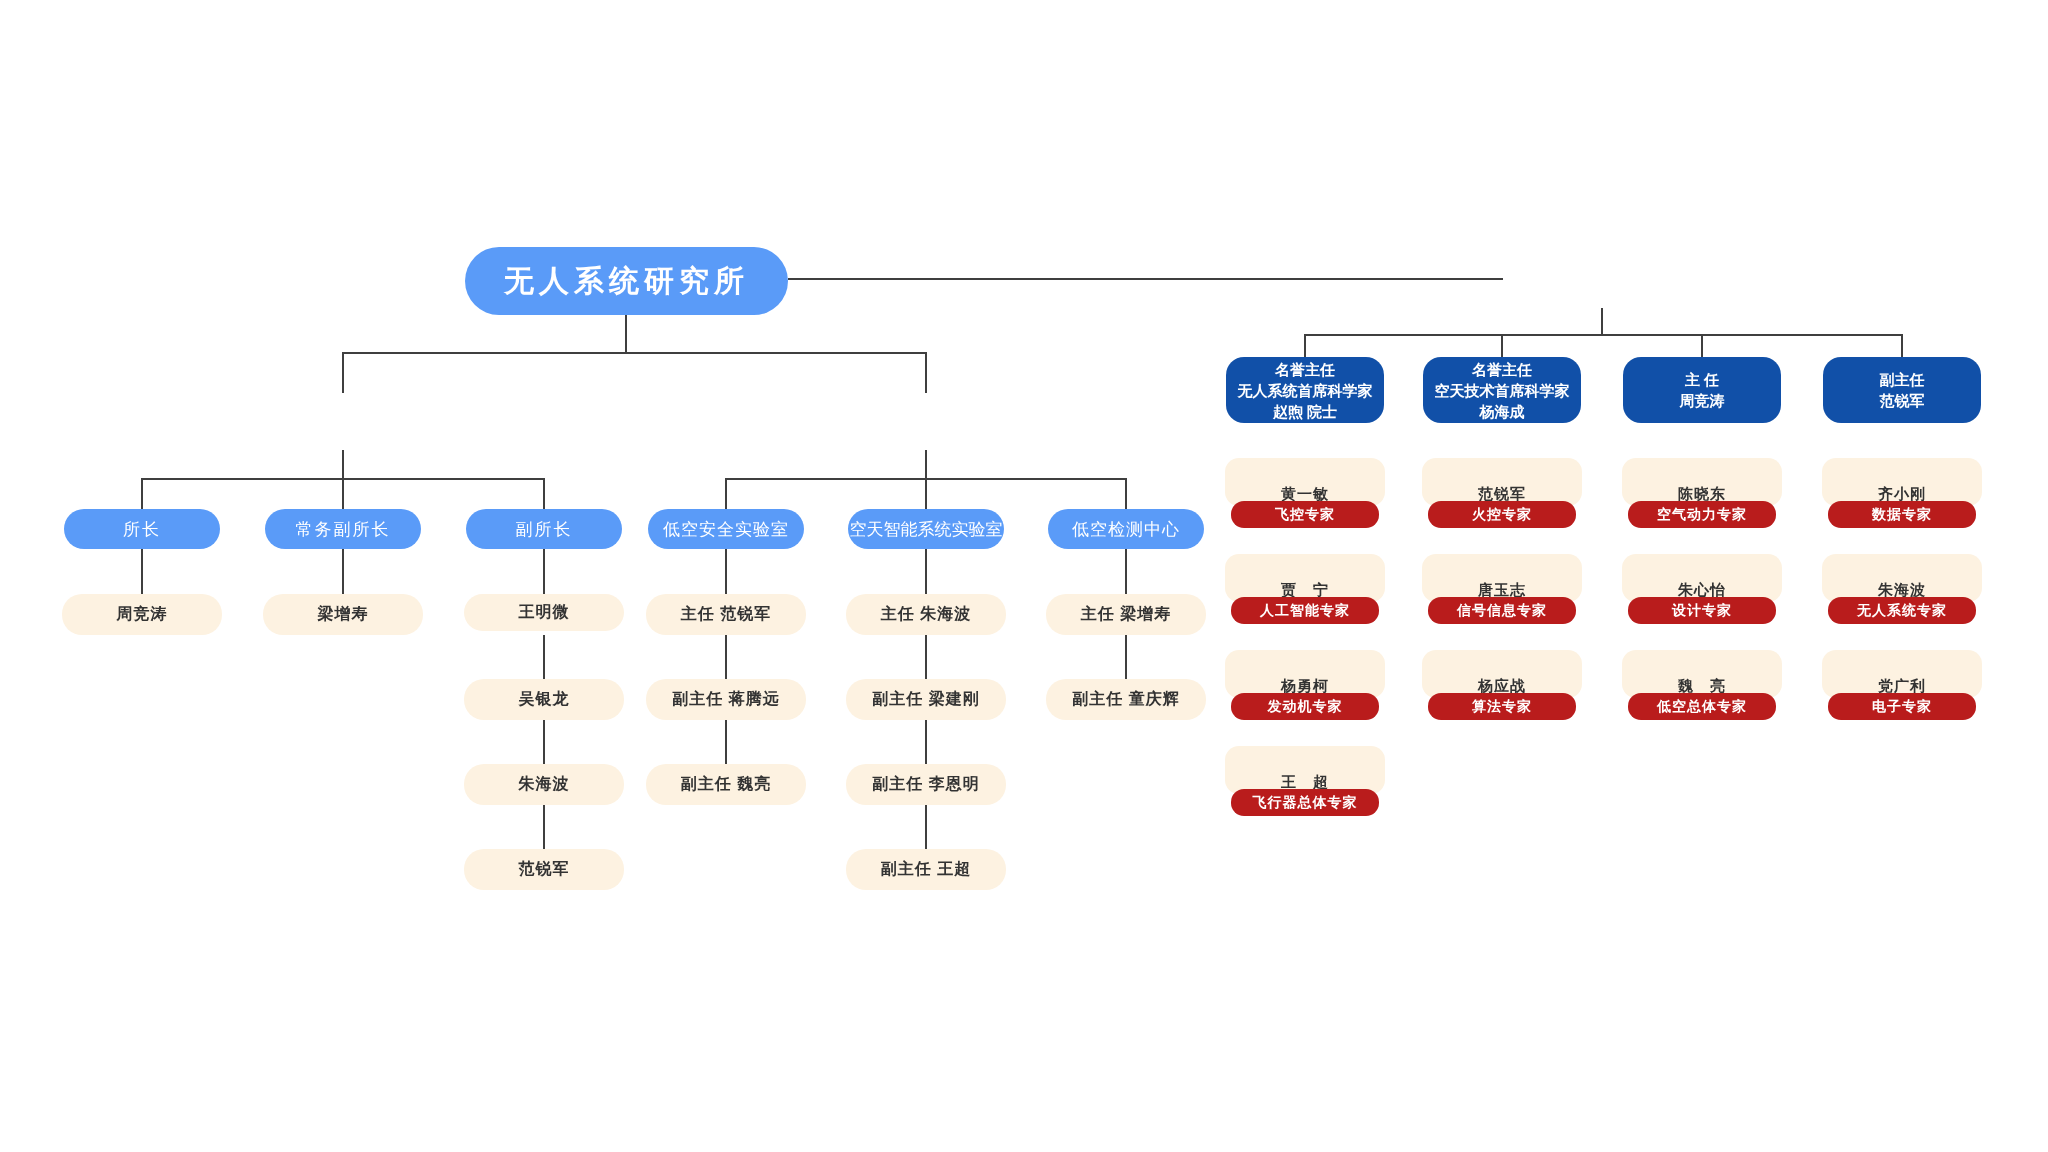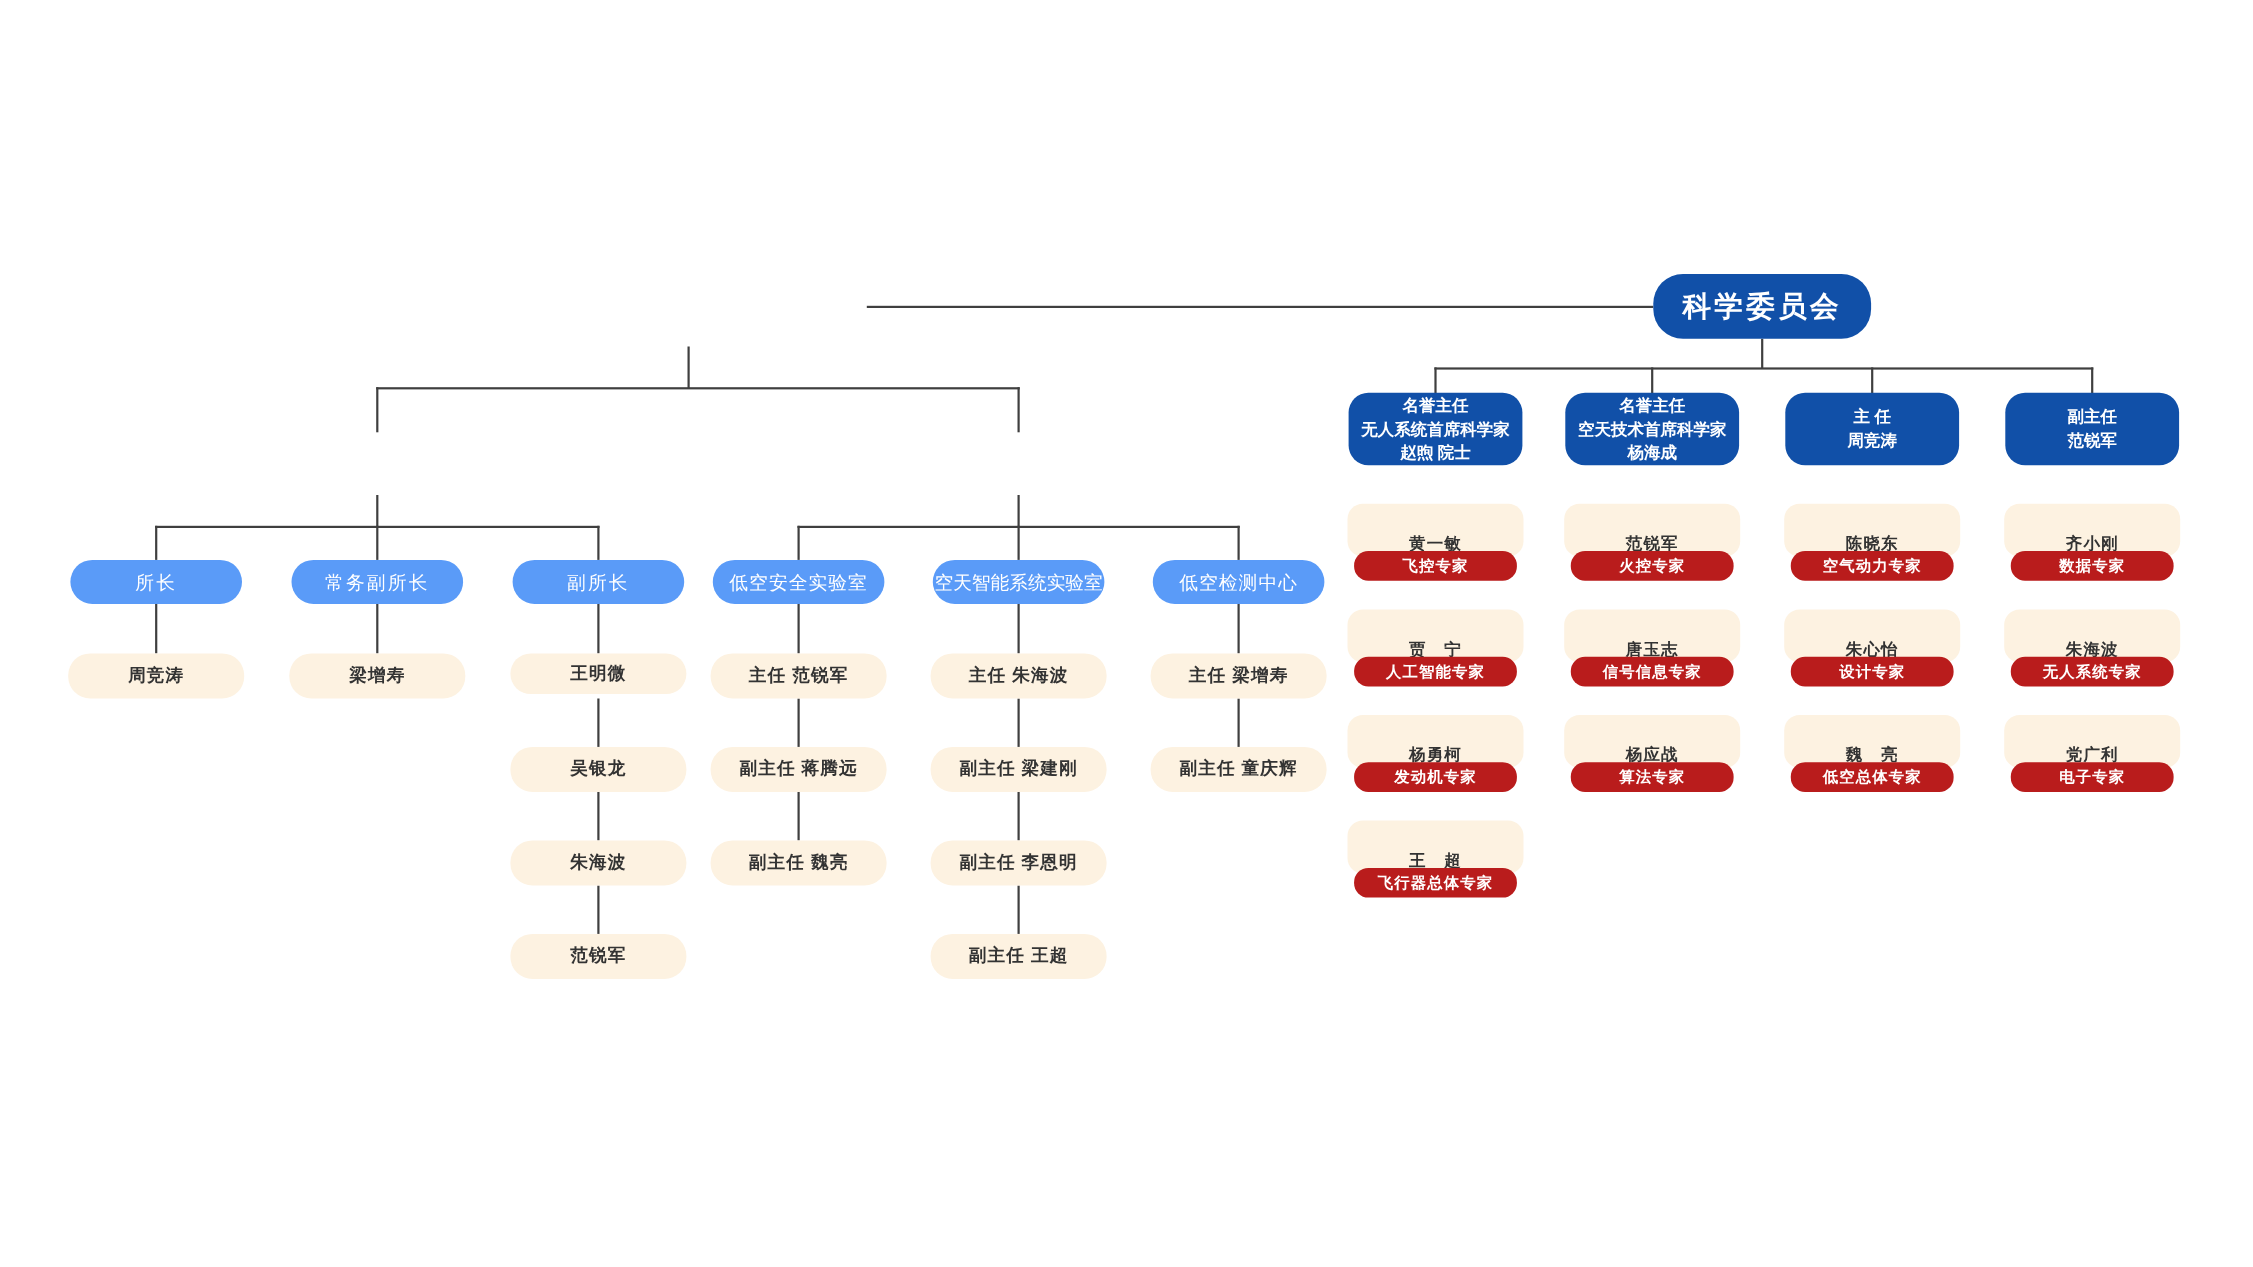--- a/index.html
+++ b/index.html
@@ -72,21 +72,21 @@
   <div class="ln" style="left:925px;top:720px;width:2px;height:44px"></div>
   <div class="ln" style="left:925px;top:805px;width:2px;height:44px"></div>
   <div class="ln" style="left:1125px;top:635px;width:2px;height:44px"></div>
   <div class="ln" style="left:1601px;top:308px;width:2px;height:27px"></div>
   <div class="ln" style="left:1304px;top:334px;width:599px;height:2px"></div>
   <div class="ln" style="left:1304px;top:334px;width:2px;height:24px"></div>
   <div class="ln" style="left:1501px;top:334px;width:2px;height:24px"></div>
   <div class="ln" style="left:1701px;top:334px;width:2px;height:24px"></div>
   <div class="ln" style="left:1901px;top:334px;width:2px;height:24px"></div>
 
-  <div class="node dark committee-pill" style="left:1503px;top:249px;width:198px;height:59px">科学委员会</div>
+  <div class="node blue root-pill" style="left:465px;top:247px;width:323px;height:68px">无人系统研究所</div>
 
 
   <div class="node blue sub-pill" style="left:64px;top:509px;width:156px;height:40px">所长</div>
   <div class="node blue sub-pill" style="left:265px;top:509px;width:156px;height:40px">常务副所长</div>
   <div class="node blue sub-pill" style="left:466px;top:509px;width:156px;height:40px">副所长</div>
   <div class="node blue sub-pill" style="left:648px;top:509px;width:156px;height:40px;letter-spacing:1px">低空安全实验室</div>
   <div class="node blue sub-pill" style="left:848px;top:509px;width:156px;height:40px;letter-spacing:0px">空天智能系统实验室</div>
   <div class="node blue sub-pill" style="left:1048px;top:509px;width:156px;height:40px;letter-spacing:1px">低空检测中心</div>
 
   <div class="node cream name-pill" style="left:62px;top:594px;width:160px;height:41px">周竞涛</div>

